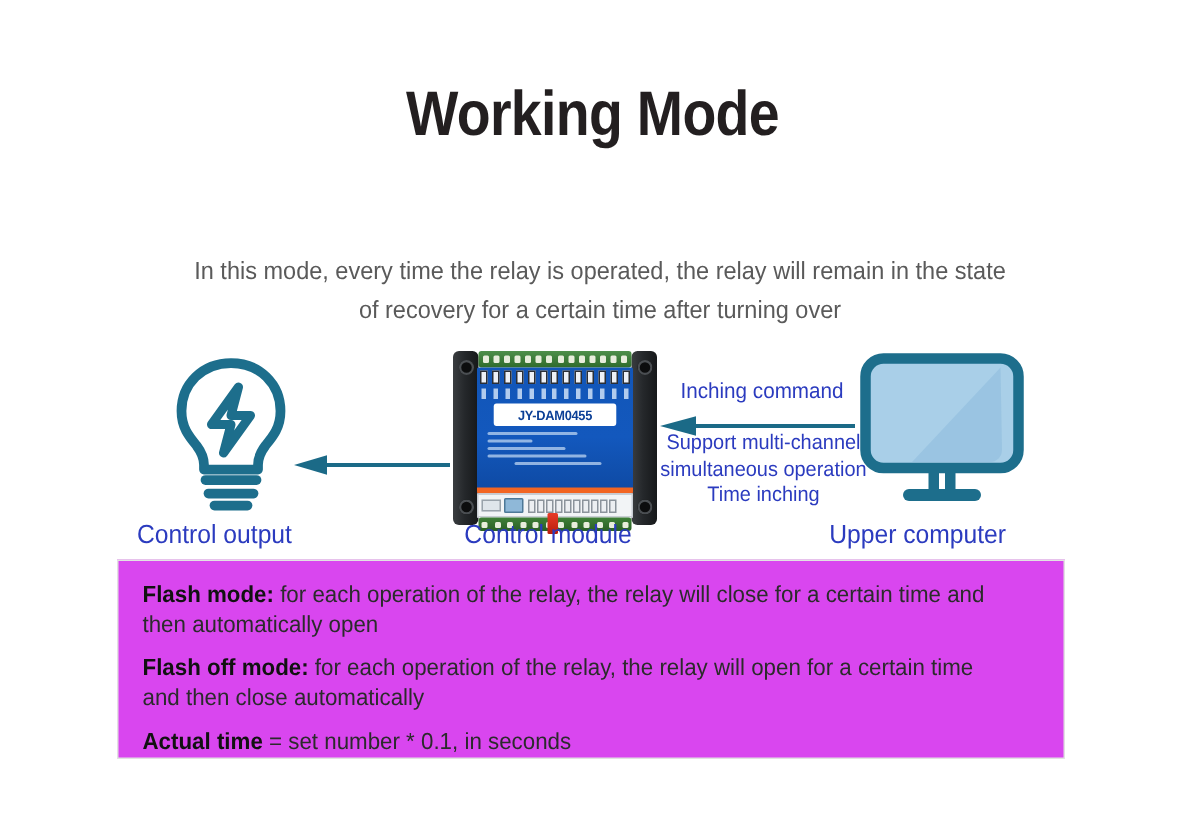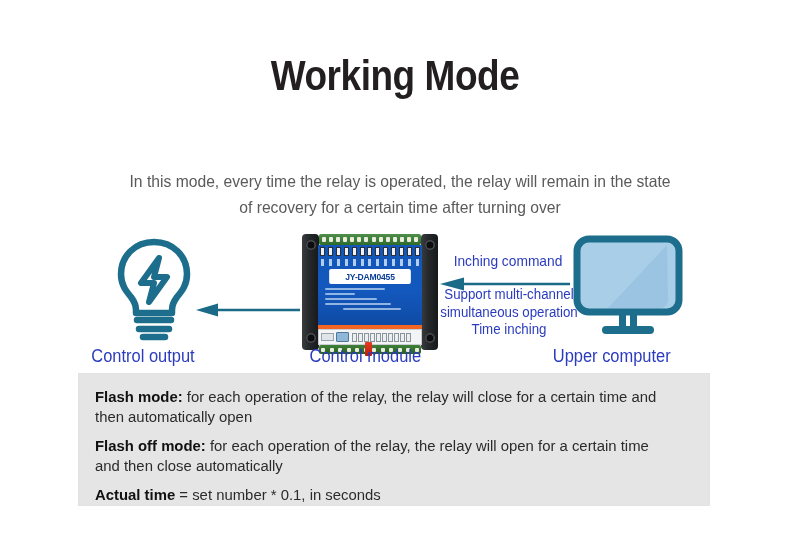--- a/index.html
+++ b/index.html
@@ -148,21 +148,21 @@
 
   
   .caption{position:absolute;top:346px;color:#2b3bbf;font-size:17.5px;white-space:nowrap;transform:scaleX(0.94);}
   .cap-out{left:88px;}
   .cap-mod{left:306px;}
   .cap-pc{left:549px;}
 
   
   .notebox{
     position:absolute;left:78px;top:373px;width:632px;height:133px;
-    background:#e5e5e5;border:1px solid #e2e2e2;
+    background:#d946ef;border:1px solid #e2e2e2;
     box-sizing:border-box;padding:13px 16px 0 16px;
   }
   .nb-line{
     color:#2b2b2b;font-size:15.5px;line-height:20px;
     margin-bottom:9px;transform:scaleX(0.96);transform-origin:left top;
   }
   .nb-line b{font-weight:bold;color:#111;}
   .nb-line.last{margin-top:3px;}
 </style>
 </head>

